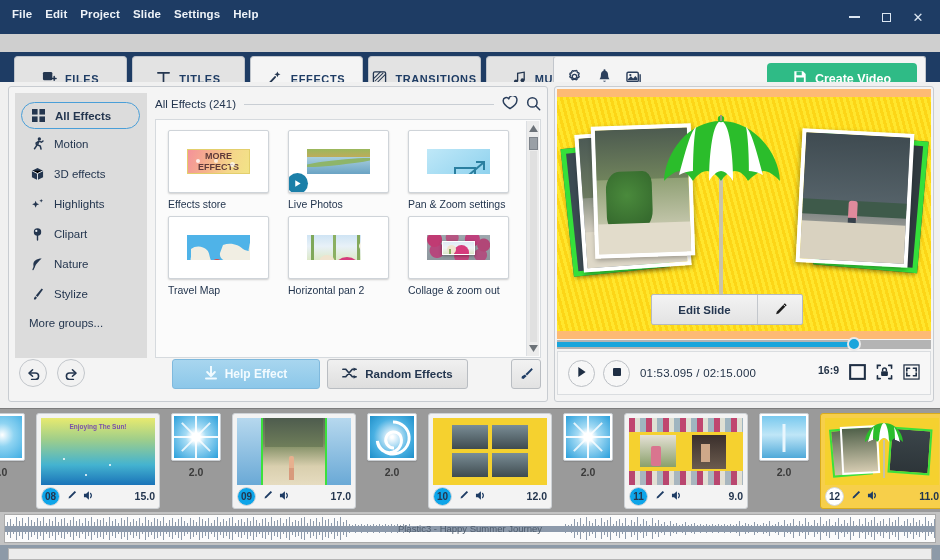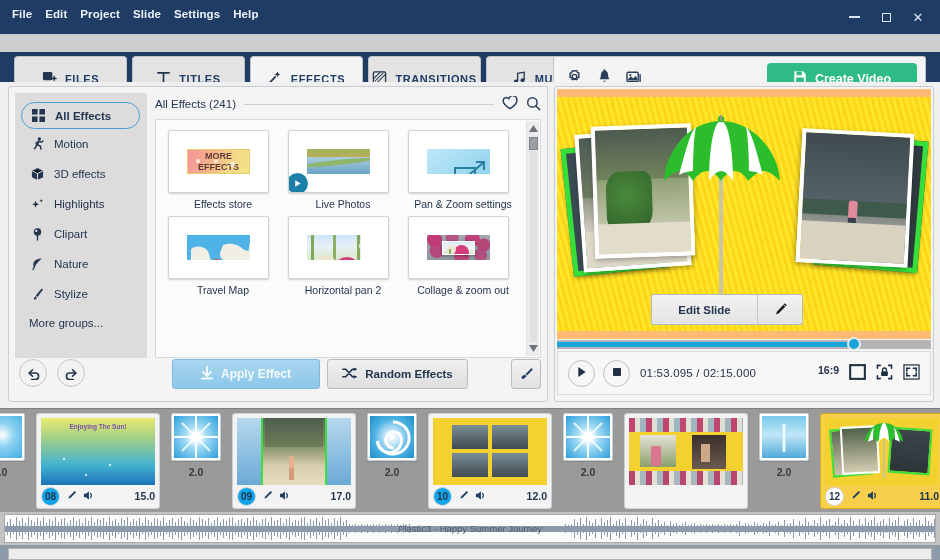--- a/index.html
+++ b/index.html
@@ -95,21 +95,21 @@
     background:#fbfbfb; border:1px solid #d6dade;
   }
   .eff-grid { display:flex; flex-wrap:wrap; padding:10px 0 0 12px; gap:0; }
   .eff-cell { width:120px; margin:0 0 6px 0; }
   .eff-thumb {
     width:101px; height:63px; background:#fff; border:1px solid #cfd4d9;
     border-radius:2px; padding:18px; box-shadow:0 1px 2px rgba(0,0,0,.18);
     position:relative; overflow:hidden;
   }
   .eff-thumb .inner { width:100%; height:100%; position:relative; overflow:hidden; }
-  .eff-label { width:110px; text-align:center; font-size:10.5px; color:#24364f; margin-top:5px; }
+  .eff-label { width:110px; font-size:10.5px; color:#24364f; margin-top:5px; }
 
   
   .vscroll {
     position:absolute; right:1px; top:1px; bottom:1px; width:13px;
     background:#ececec; border-left:1px solid #dcdfe3;
     display:flex; flex-direction:column; align-items:center; justify-content:space-between;
     padding:2px 0;
   }
   .vthumb { position:absolute; top:16px; left:2px; width:9px; height:13px;
     background:#9aa0a6; border:1px solid #7d838a; }
@@ -604,21 +604,21 @@
           </div>
         </div>
 
         <div class="apply-btn">
           <span>
             <svg width="12" height="14" viewBox="0 0 12 14">
                 <path d="M6 0v8M2.2 6L6 10l3.8-4" stroke="#f0faff" stroke-width="2" fill="none" stroke-linecap="round" stroke-linejoin="round"></path>
                 <path d="M1 12.5h10" stroke="#f0faff" stroke-width="2" stroke-linecap="round"></path>
               </svg>
           </span>
-          <span>Apply Effect</span>
+          <span>Help Effect</span>
         </div>
 
         <div class="rand-btn">
           <span>
             <svg width="15" height="14" viewBox="0 0 16 14">
                 <path d="M1 3h3l7 8h4M1 11h3l7-8h4" stroke="#24364f" stroke-width="1.8" fill="none" stroke-linecap="round"></path>
                 <path d="M12.4 1L15.4 3l-3 2zM12.4 9l3 2-3 2z" fill="#24364f"></path>
               </svg>
           </span>
           <span>Random Effects</span>
@@ -863,20 +863,35 @@
           <div style="width:100%;height:100%;background:#f5d12f;position:relative;overflow:hidden;">
             <div style="position:absolute;left:0;top:0;width:100%;height:14px;background:
                repeating-linear-gradient(90deg,#c0466f 0 6px,#dfe0d4 6px 11px,#9fb5c0 11px 17px);"></div>
             <div style="position:absolute;left:0;bottom:0;width:100%;height:14px;background:
                repeating-linear-gradient(90deg,#b9466f 0 6px,#e3e0d4 6px 11px,#a8b6bf 11px 17px);"></div>
             <div style="position:absolute;left:10px;top:16px;width:38px;height:34px;background:linear-gradient(#e5e1d6,#8aa06a);border:1px solid #f5d12f;"></div>
             <div style="position:absolute;left:22px;top:28px;width:10px;height:20px;background:#d9758f;border-radius:2px;"></div>
             <div style="position:absolute;left:62px;top:16px;width:36px;height:36px;background:linear-gradient(#3a2f2c,#6b5b4e);border:1px solid #f5d12f;"></div>
             <div style="position:absolute;left:72px;top:26px;width:9px;height:18px;background:#cfa889;"></div>
           </div>
+        </div>
+        <div class="srow">
+          <span class="snum">11</span>
+          <span>
+            <svg width="11" height="11" viewBox="0 0 12 12">
+                <path d="M9.5 1l1.5 1.5-6.3 6.3-1.9.4.4-1.9z" fill="#1e3c64"></path>
+              </svg>
+          </span>
+          <span>
+            <svg width="12" height="11" viewBox="0 0 13 12">
+                <path d="M1 4.2h2.3L6.4 1.4v9.2L3.3 7.8H1z" fill="#1e3c64"></path>
+                <path d="M8.2 3.6a4 4 0 010 4.8" stroke="#1e3c64" stroke-width="1.3" fill="none" stroke-linecap="round"></path>
+              </svg>
+          </span>
+          <span class="sdur">9.0</span>
         </div>
       </div>
 
       <div class="trans">
         <div class="tbox">
           <div style="width:100%;height:100%;background:linear-gradient(#79c9ee,#bfe6f7 45%,#4fa9d9 100%);position:relative;">
             <div style="position:absolute;left:50%;top:8px;width:3px;height:28px;background:#e8f6fd;transform:translateX(-50%);"></div>
           </div>
         </div>
         <div class="tlab">2.0</div>

